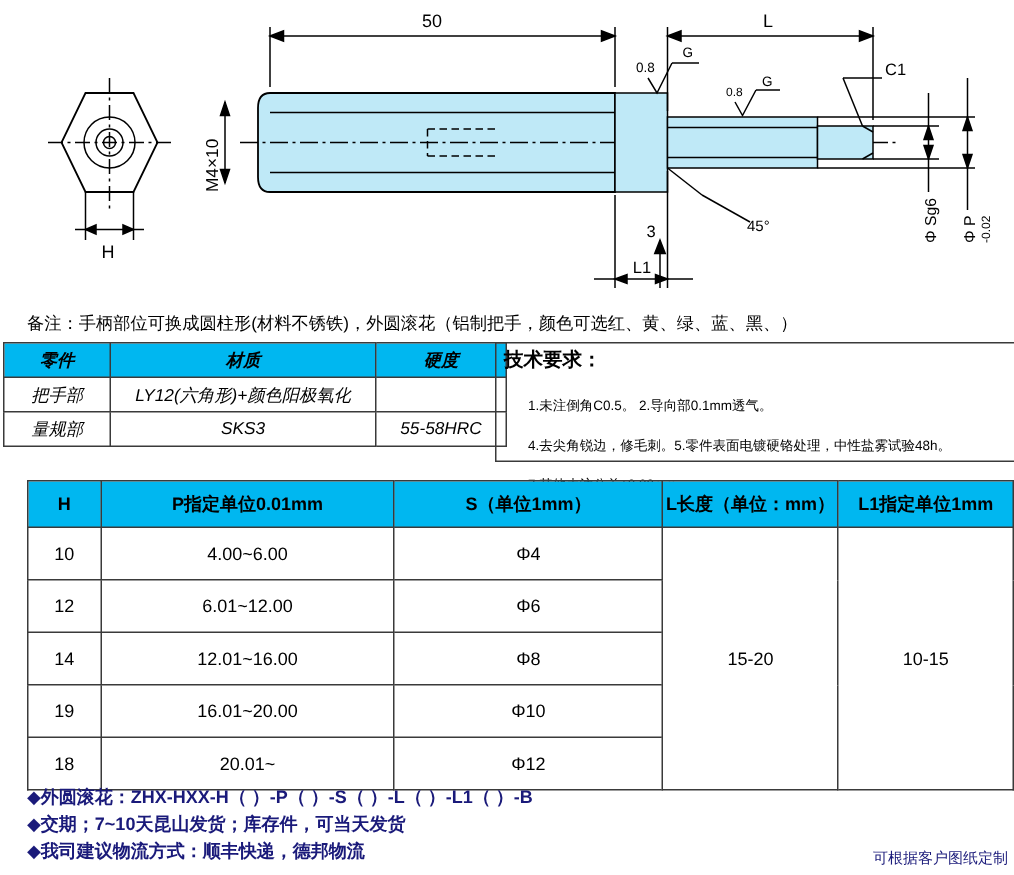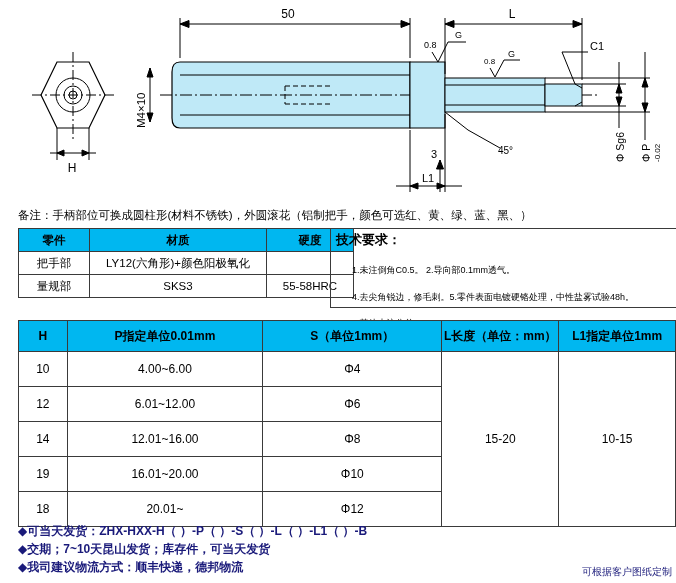--- a/index.html
+++ b/index.html
@@ -18,21 +18,21 @@
   svg{display:block;}
 
   
   .notes{
     position:absolute;left:18px;top:208px;width:640px;
     font-size:11.5px;color:#000;white-space:nowrap;
   }
 
   
   .mat-table{
-    position:absolute;left:18px;top:228px;border-collapse:collapse;
+    position:absolute;left:2px;top:228px;border-collapse:collapse;font-style:italic;
   }
   .mat-table td{
     border:1px solid #3a3a3a;
     text-align:center;
     font-size:11.5px;
     height:22px;
     padding:0 4px;
   }
   .mat-table .hdr{
     background:#00b7f0;color:#000;font-weight:bold;
@@ -282,19 +282,19 @@
       </tr>
       <tr>
         <td>18</td>
         <td>20.01~</td>
         <td>Φ12</td>
       </tr>
     </tbody>
   </table>
 
   <div class="foot">
-    <div>◆可当天发货：ZHX-HXX-H（  ）-P（   ）-S（  ）-L（  ）-L1（  ）-B</div>
+    <div>◆外圆滚花：ZHX-HXX-H（  ）-P（   ）-S（  ）-L（  ）-L1（  ）-B</div>
     <div>◆交期；7~10天昆山发货；库存件，可当天发货</div>
     <div>◆我司建议物流方式：顺丰快递，德邦物流</div>
   </div>
   <div class="corner">可根据客户图纸定制</div>
 
 </div>
 
 </body></html>

